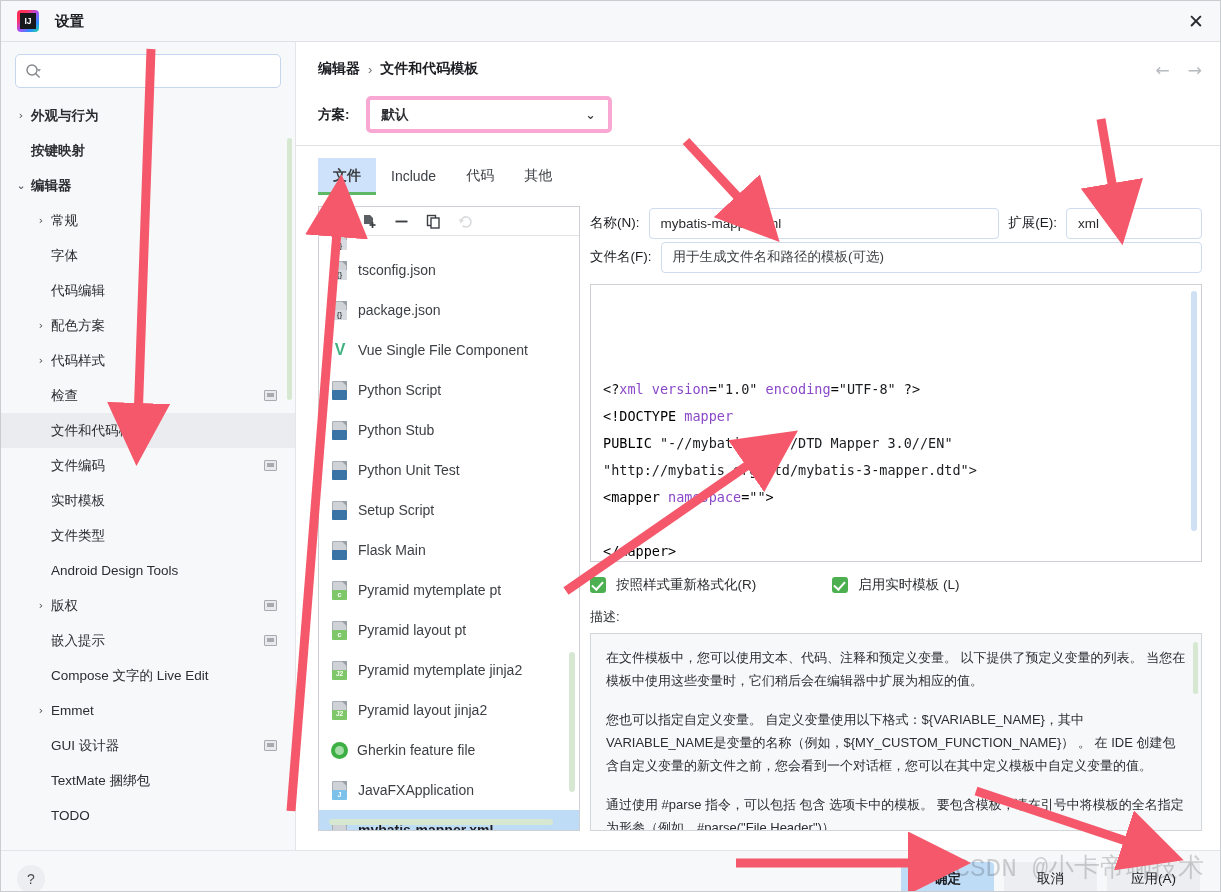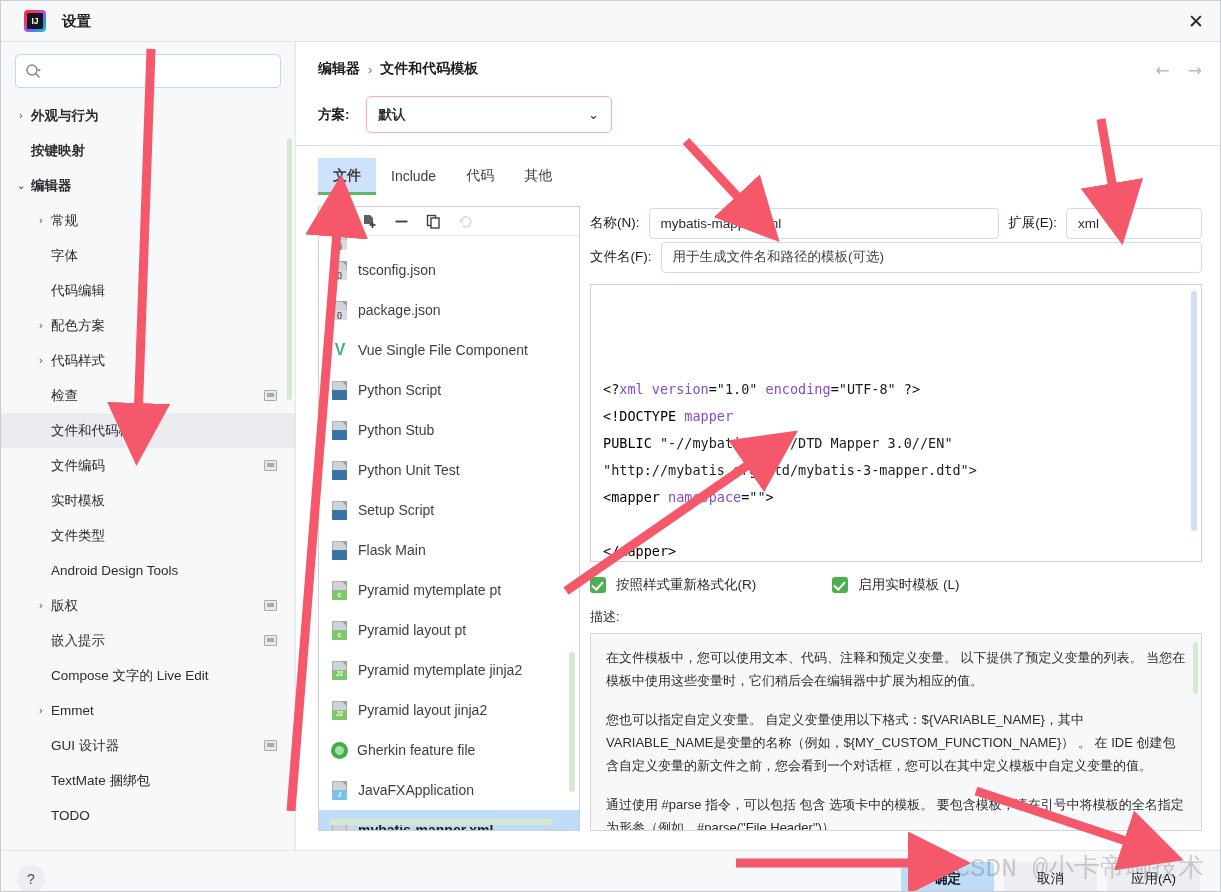--- a/index.html
+++ b/index.html
@@ -8,21 +8,21 @@
     font-family: "Liberation Sans", "DejaVu Sans", sans-serif;
     font-size: 13.5px;
     color: #2b2d30;
     background: #ffffff;
   }
   .window { position:relative; width:1221px; height:892px; background:#f7f8fa; border:1px solid #c9ccd1; overflow:hidden; }
 
   
   .titlebar {
     height:41px; background:#f7f8fa; border-bottom:1px solid #dfe1e5;
-    display:flex; align-items:center; padding:0 0 0 23px; position:relative;
+    display:flex; align-items:center; padding:0 0 0 16px; position:relative;
   }
   .ij-logo { width:22px; height:22px; border-radius:4px; position:relative; overflow:hidden;
     background: linear-gradient(135deg,#fe2857 0%,#fe315d 25%,#b14cf3 50%,#2d8cff 75%,#20d8a0 100%); }
   .ij-logo::after{ content:""; position:absolute; left:3px; top:3px; width:16px; height:16px; background:#17181c; }
   .ij-logo .ij-text{ position:absolute; left:0; top:0; width:22px; height:22px; color:#fff;
      font-size:8.5px; font-weight:bold; display:flex; align-items:center; justify-content:center; z-index:2;
      font-family:"Liberation Sans",sans-serif; letter-spacing:0px; }
   .title-text { margin-left:16px; font-size:14.5px; font-weight:600; color:#1b1d21; }
   .close-btn { position:absolute; right:0; top:0; width:48px; height:40px; display:flex; align-items:center; justify-content:center;
      font-size:19px; color:#27292e; cursor:pointer; font-family:"DejaVu Sans",sans-serif; }
@@ -56,21 +56,21 @@
 
   
   .main { flex:1; background:#ffffff; position:relative; display:flex; flex-direction:column; }
   .crumbs { height:40px; display:flex; align-items:center; padding:14px 0 0 22px; font-size:14px; font-weight:700; color:#1b1d21; }
   .crumbs .sep { margin:0 8px; color:#6e7277; font-weight:400; font-size:13px; }
   .nav-arrows { position:absolute; right:18px; top:18px; display:flex; gap:18px; color:#b6b9bd; font-size:17px; }
   .nav-arrows span { cursor:pointer; font-family:"DejaVu Sans",sans-serif; }
 
   .scheme-row { display:flex; align-items:center; padding:14px 0 0 22px; }
   .scheme-label { font-size:13.5px; font-weight:700; color:#1b1d21; margin-right:16px; }
-  .scheme-select { width:246px; height:37px; border:1px solid #f9a8d4; border-radius:5px; background:#fff;
+  .scheme-select { width:246px; height:37px; border:4px solid #f9a8d4; border-radius:5px; background:#fff;
      display:flex; align-items:center; padding:0 12px; font-weight:700; font-size:13.5px; position:relative; cursor:pointer; }
   .scheme-select .caret { position:absolute; right:12px; color:#3c3f43; font-size:12px; font-family:"DejaVu Sans",sans-serif; }
 
   .tabs-bar { margin-top:12px; border-top:1px solid #e0e2e5; padding-left:22px; display:flex; gap:0; }
   .tab { height:36px; padding:0 15px; display:flex; align-items:center; font-size:14px; color:#3c3f43;
      position:relative; cursor:pointer; margin-top:12px; }
   .tab.active { background:#cfe2fb; font-weight:700; }
   .tab.active::after { content:""; position:absolute; left:0; right:0; bottom:-1px; height:3px; background:#5fb865; }
 
   .panes { display:flex; flex:1; padding:12px 18px 0 22px; gap:10px; }

